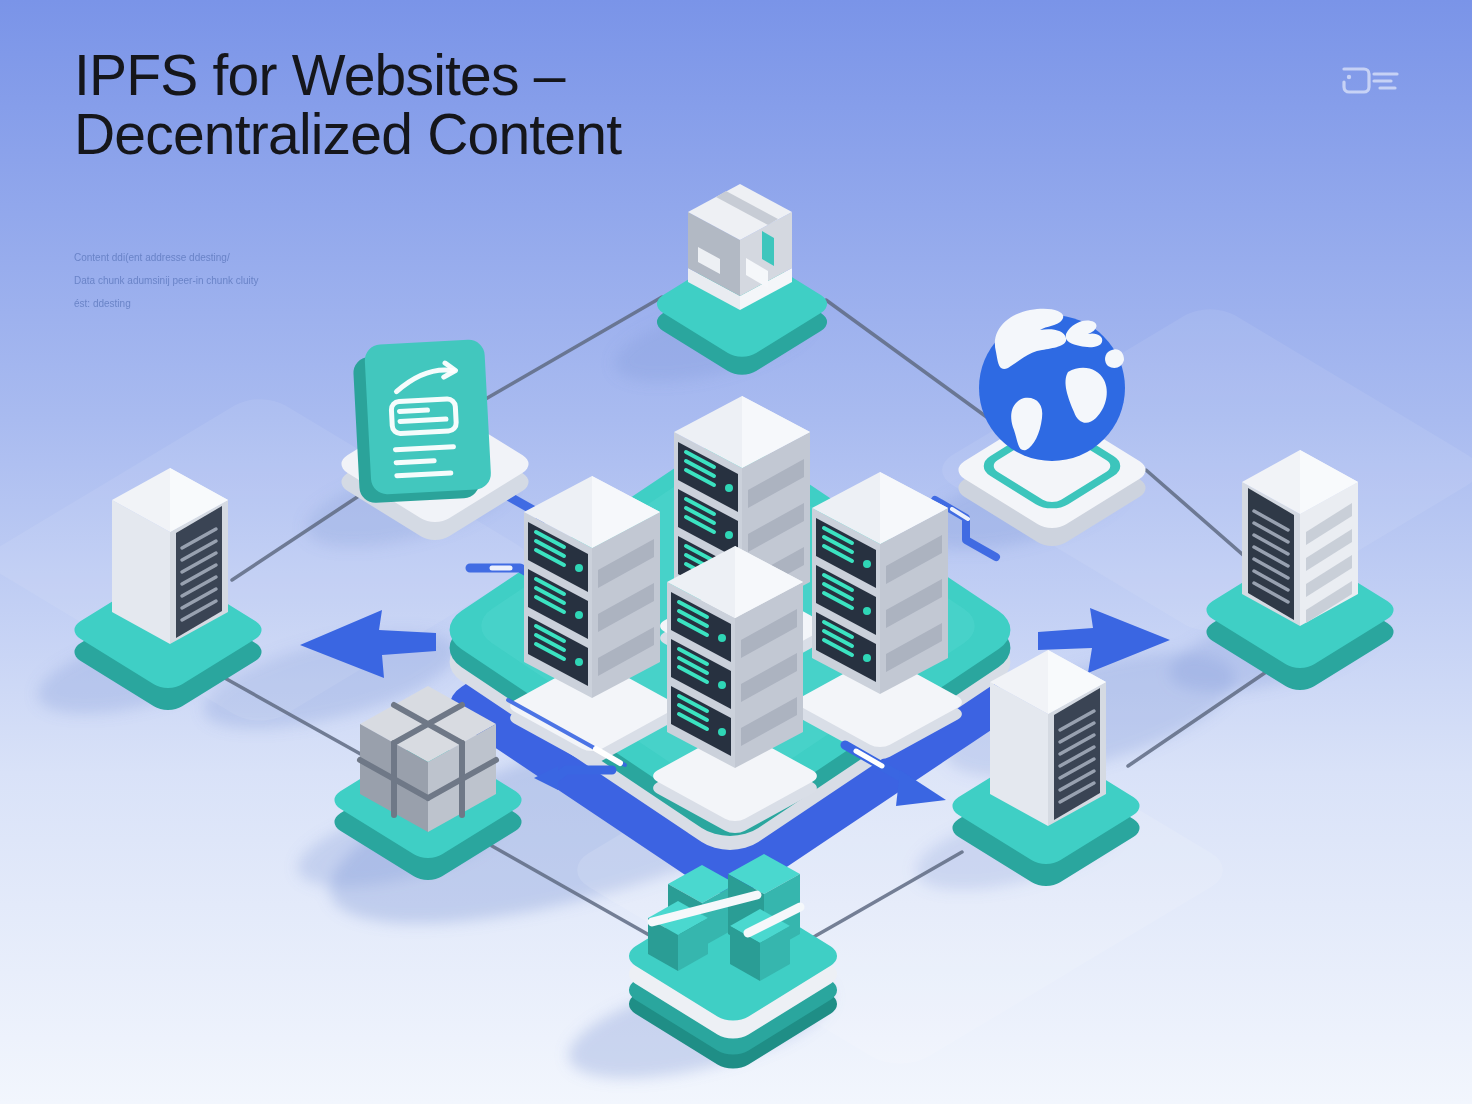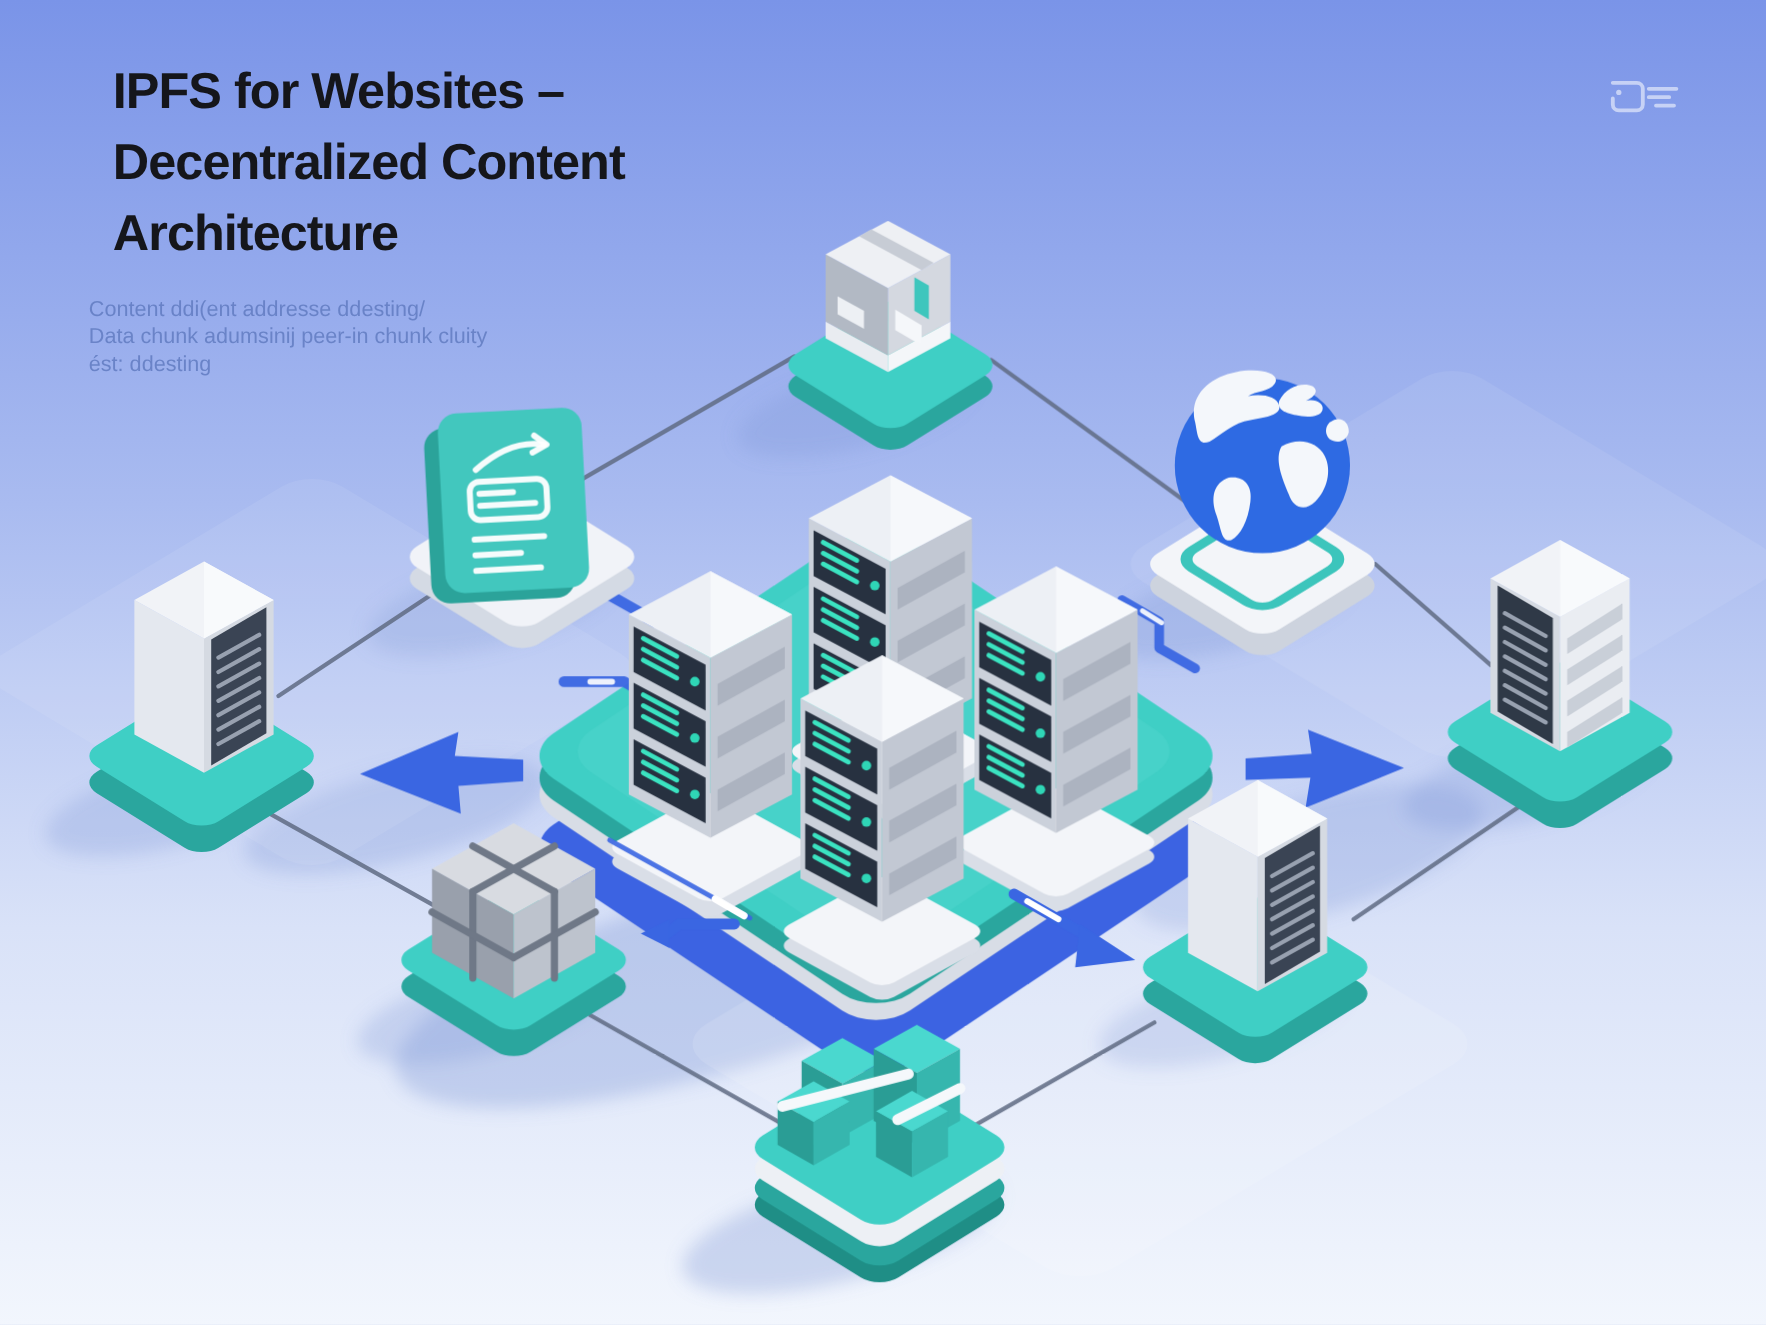--- a/index.html
+++ b/index.html
@@ -4,27 +4,26 @@
 <style>
   html,body{margin:0;padding:0;background:#dfe6f6;}
   .page{
     position:relative;width:1472px;height:1104px;overflow:hidden;
     font-family:"Liberation Sans",sans-serif;
     background:linear-gradient(180deg,var(--bg-top,#7A94E8) 0%,var(--bg-mid,#A9BBF0) 38%,#D9E2F8 70%,var(--bg-bottom,#F2F6FD) 100%);
   }
   .scene{position:absolute;left:0;top:0;width:1472px;height:1104px;}
   .title{
     position:absolute;left:74px;top:46px;width:640px;
-    font-size:42px;line-height:59px;font-weight:700;letter-spacing:-0.8px;
+    font-size:57px;line-height:59px;font-weight:400;letter-spacing:-0.8px;
     color:var(--title,#15161B);
-    margin-left:20px;
   }
   .subtitle{
     position:absolute;left:74px;top:246px;width:360px;
-    font-size:18px;line-height:23px;font-weight:400;
+    font-size:10px;line-height:23px;font-weight:400;
     color:var(--subtitle,#5E79BE);opacity:.8;
   }
   .corner-icon{position:absolute;left:1334px;top:60px;width:70px;height:44px;}
   .iso-line{stroke:var(--line,#5F6B82);stroke-width:3.5;fill:none;stroke-linecap:round;opacity:.85;}
   .trace{stroke:var(--arrow-blue,#3A66E2);fill:none;stroke-linecap:round;stroke-linejoin:round;}
   .arrow{fill:var(--arrow-blue,#3A66E2);}
   .teal{fill:var(--teal,#3FCFC5);}
   .teal-dark{fill:var(--teal-dark,#2AA69E);}
   .teal-deep{fill:var(--teal-deep,#1F8E86);}
   .pblue{fill:var(--platform-blue,#3C63E2);}
@@ -253,21 +252,20 @@
         <polygon points="790,926 760,943 760,981 790,964" fill="#36B6AE"></polygon>
         <path class="stick" d="M 652,922 L 757,895"></path>
         <path class="stick" d="M 800,907 L 748,933"></path>
       </g>
     </g>
   </svg>
 
   <div class="title">
     <div>IPFS for Websites –</div>
     <div>Decentralized Content</div>
-    <div>Architecture</div>
   </div>
 
   <div class="subtitle">
     <div>Content ddi(ent addresse ddesting/</div>
     <div>Data chunk adumsinij peer-in chunk cluity</div>
     <div>ést: ddesting</div>
   </div>
 
   <svg class="corner-icon" viewBox="0 0 70 44">
     <path class="glyph" d="M 10,9 h 20 a5,5 0 0 1 5,5 v 13 a5,5 0 0 1 -5,5 h -15 a5,5 0 0 1 -5,-5 v -5"></path>

